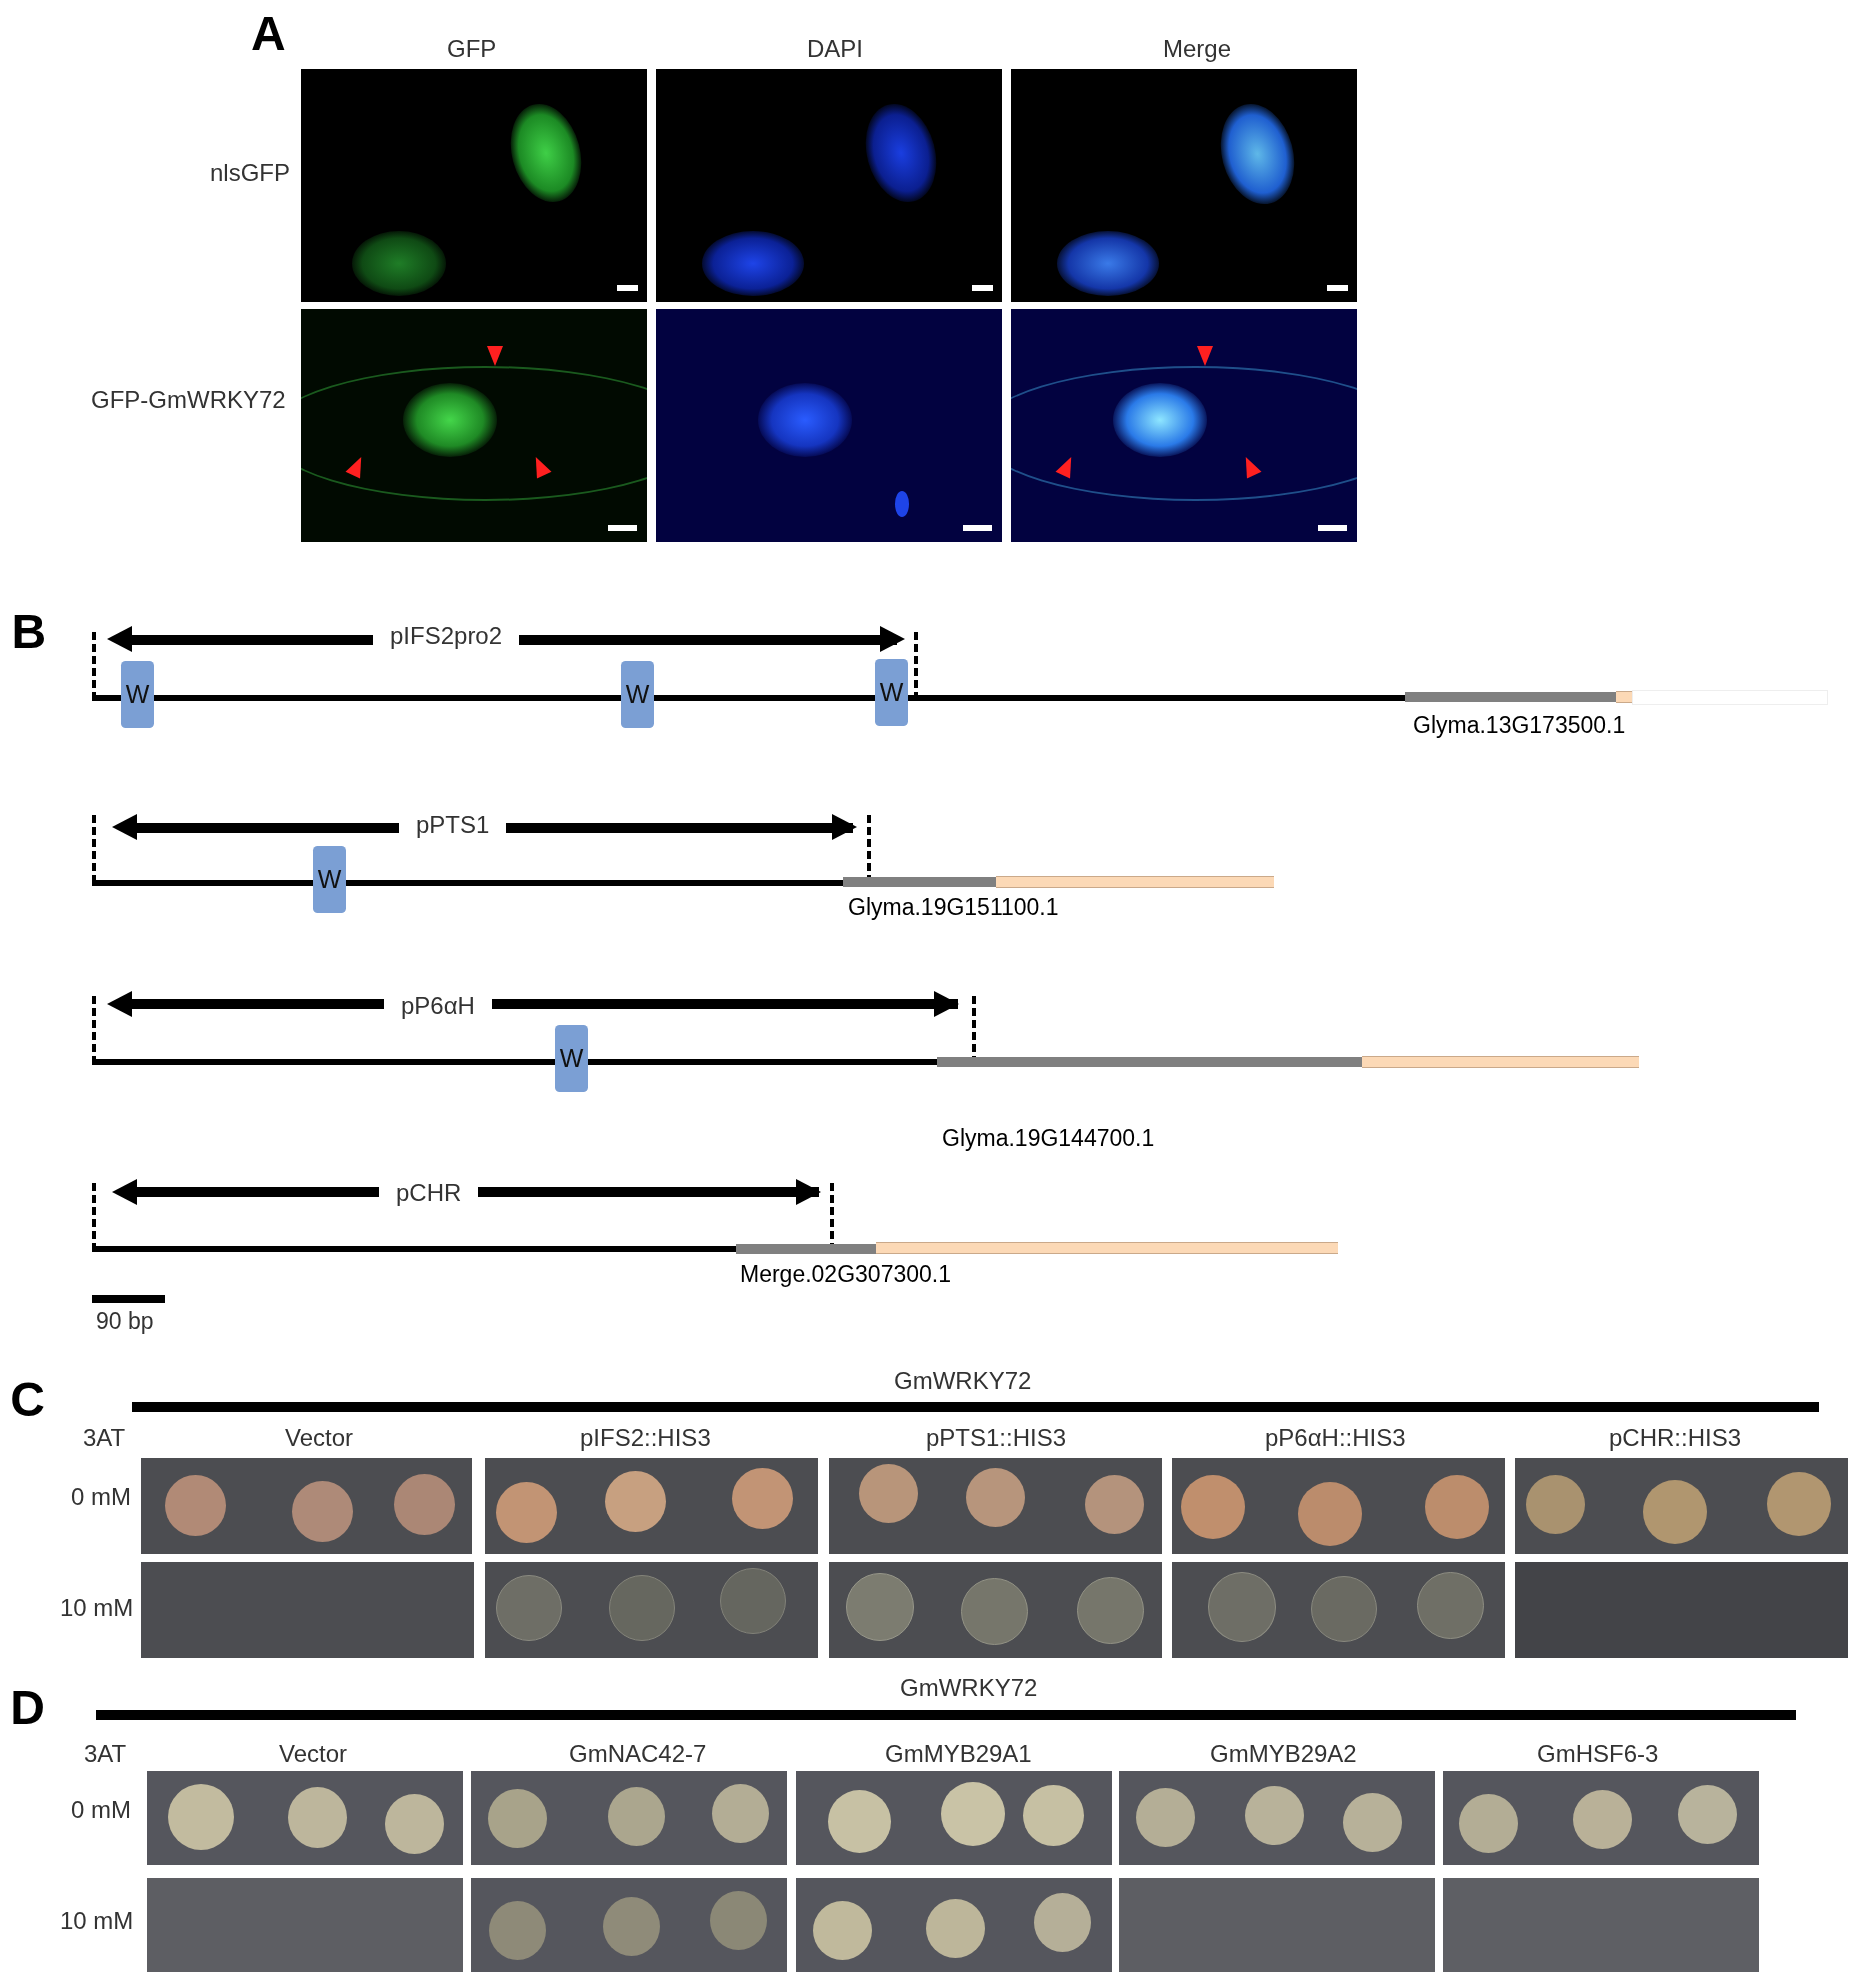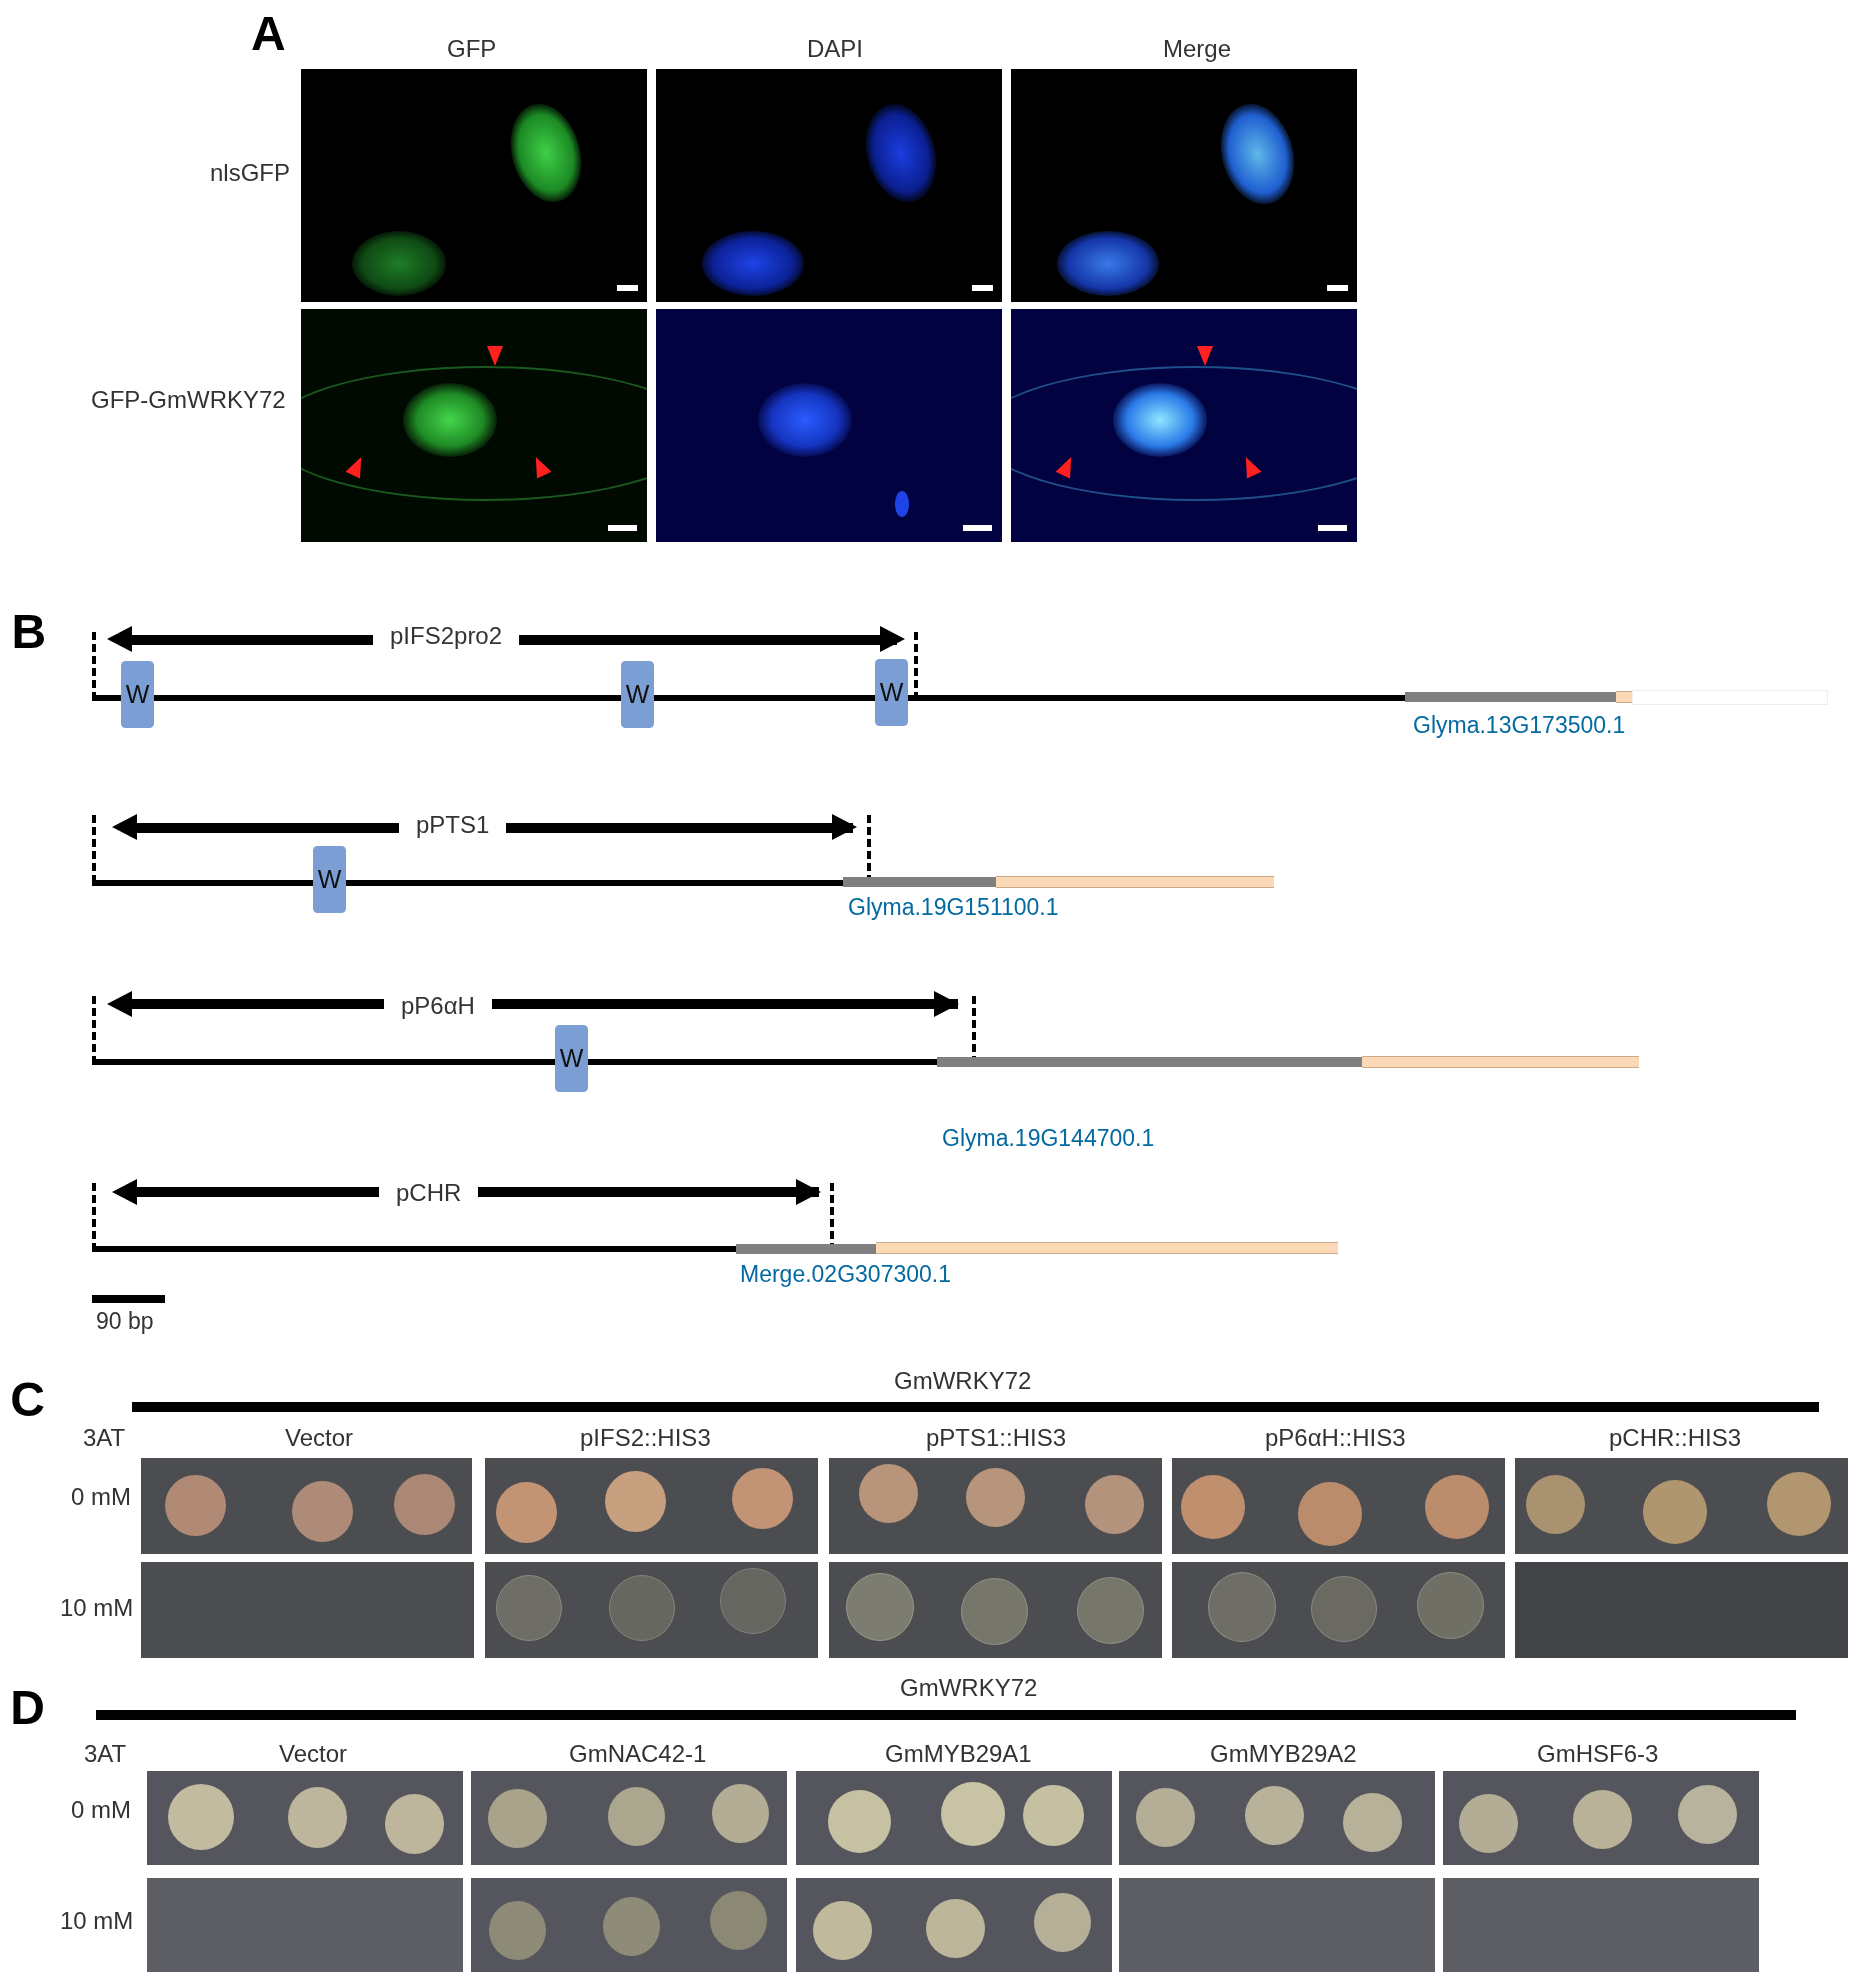--- a/index.html
+++ b/index.html
@@ -19,21 +19,21 @@
   
   .track{position:absolute;height:5.7px;background:#000;}
   .cds-gray{position:absolute;height:10.2px;background:#808080;}
   .utr{position:absolute;height:10.2px;background:#fcd9b6;border-top:1.1px solid #caa98a;border-bottom:1.1px solid #caa98a;}
   .wbox{position:absolute;width:33px;height:67px;background:#7b9fd4;border-radius:4.6px;display:flex;align-items:center;justify-content:center;font-size:25px;color:#111;}
   .dash{position:absolute;width:0;border-left:4.6px dashed #000;}
   .arrowline{position:absolute;height:10.2px;background:#000;}
   .ahead-left{position:absolute;width:0;height:0;border-top:13.7px solid transparent;border-bottom:13.7px solid transparent;border-right:25px solid #000;}
   .ahead-right{position:absolute;width:0;height:0;border-top:13.7px solid transparent;border-bottom:13.7px solid transparent;border-left:25px solid #000;}
   .prom-label{position:absolute;font-size:24px;color:#333;background:#fff;padding:0 17px;}
-  .gene-label{position:absolute;font-size:23px;color:#0369a1;}
+  .gene-label{position:absolute;font-size:23px;color:#000000;}
   
   .bar{position:absolute;height:10.2px;background:#000;}
   .plate{position:absolute;background:#4c4d51;overflow:hidden;}
   .plate.d{background:#55565d;}
   .colony{position:absolute;border-radius:50%;}
 </style>
 </head>
 <body>
 
 <div class="panel-letter" style="left:251px;top:5.7px;">A</div>
@@ -198,21 +198,21 @@
   <div class="colony" style="left:139px;top:13.7px;width:64px;height:64px;background:#6a6a62;border:1.1px solid #88887e;"></div>
   <div class="colony" style="left:245px;top:10.2px;width:65px;height:65px;background:#6f6f66;border:1.1px solid #8e8e83;"></div>
 </div>
 <div class="plate" style="left:1515px;top:1562px;width:333px;height:96px;background:#434448;"></div>
 
 <div class="panel-letter" style="left:10.2px;top:1680px;">D</div>
 <div class="lbl" style="left:900px;top:1674px;">GmWRKY72</div>
 <div class="bar" style="left:96px;top:1710px;width:1700px;"></div>
 <div class="lbl" style="left:84px;top:1740px;">3AT</div>
 <div class="lbl" style="left:279px;top:1740px;">Vector</div>
-<div class="lbl" style="left:569px;top:1740px;">GmNAC42-1</div>
+<div class="lbl" style="left:569px;top:1740px;">GmNAC42-7</div>
 <div class="lbl" style="left:885px;top:1740px;">GmMYB29A1</div>
 <div class="lbl" style="left:1210px;top:1740px;">GmMYB29A2</div>
 <div class="lbl" style="left:1537px;top:1740px;">GmHSF6-3</div>
 <div class="lbl" style="left:71px;top:1796px;">0 mM</div>
 <div class="lbl" style="left:60px;top:1907px;">10 mM</div>
 
 <div class="plate d" style="left:147px;top:1771px;width:316px;height:94px;">
   <div class="colony" style="left:20.5px;top:12.5px;width:66px;height:66px;background:#c2bb9f;"></div>
   <div class="colony" style="left:141px;top:16px;width:59px;height:61px;background:#bdb69c;"></div>
   <div class="colony" style="left:238px;top:23px;width:59px;height:60px;background:#bdb69c;"></div>

